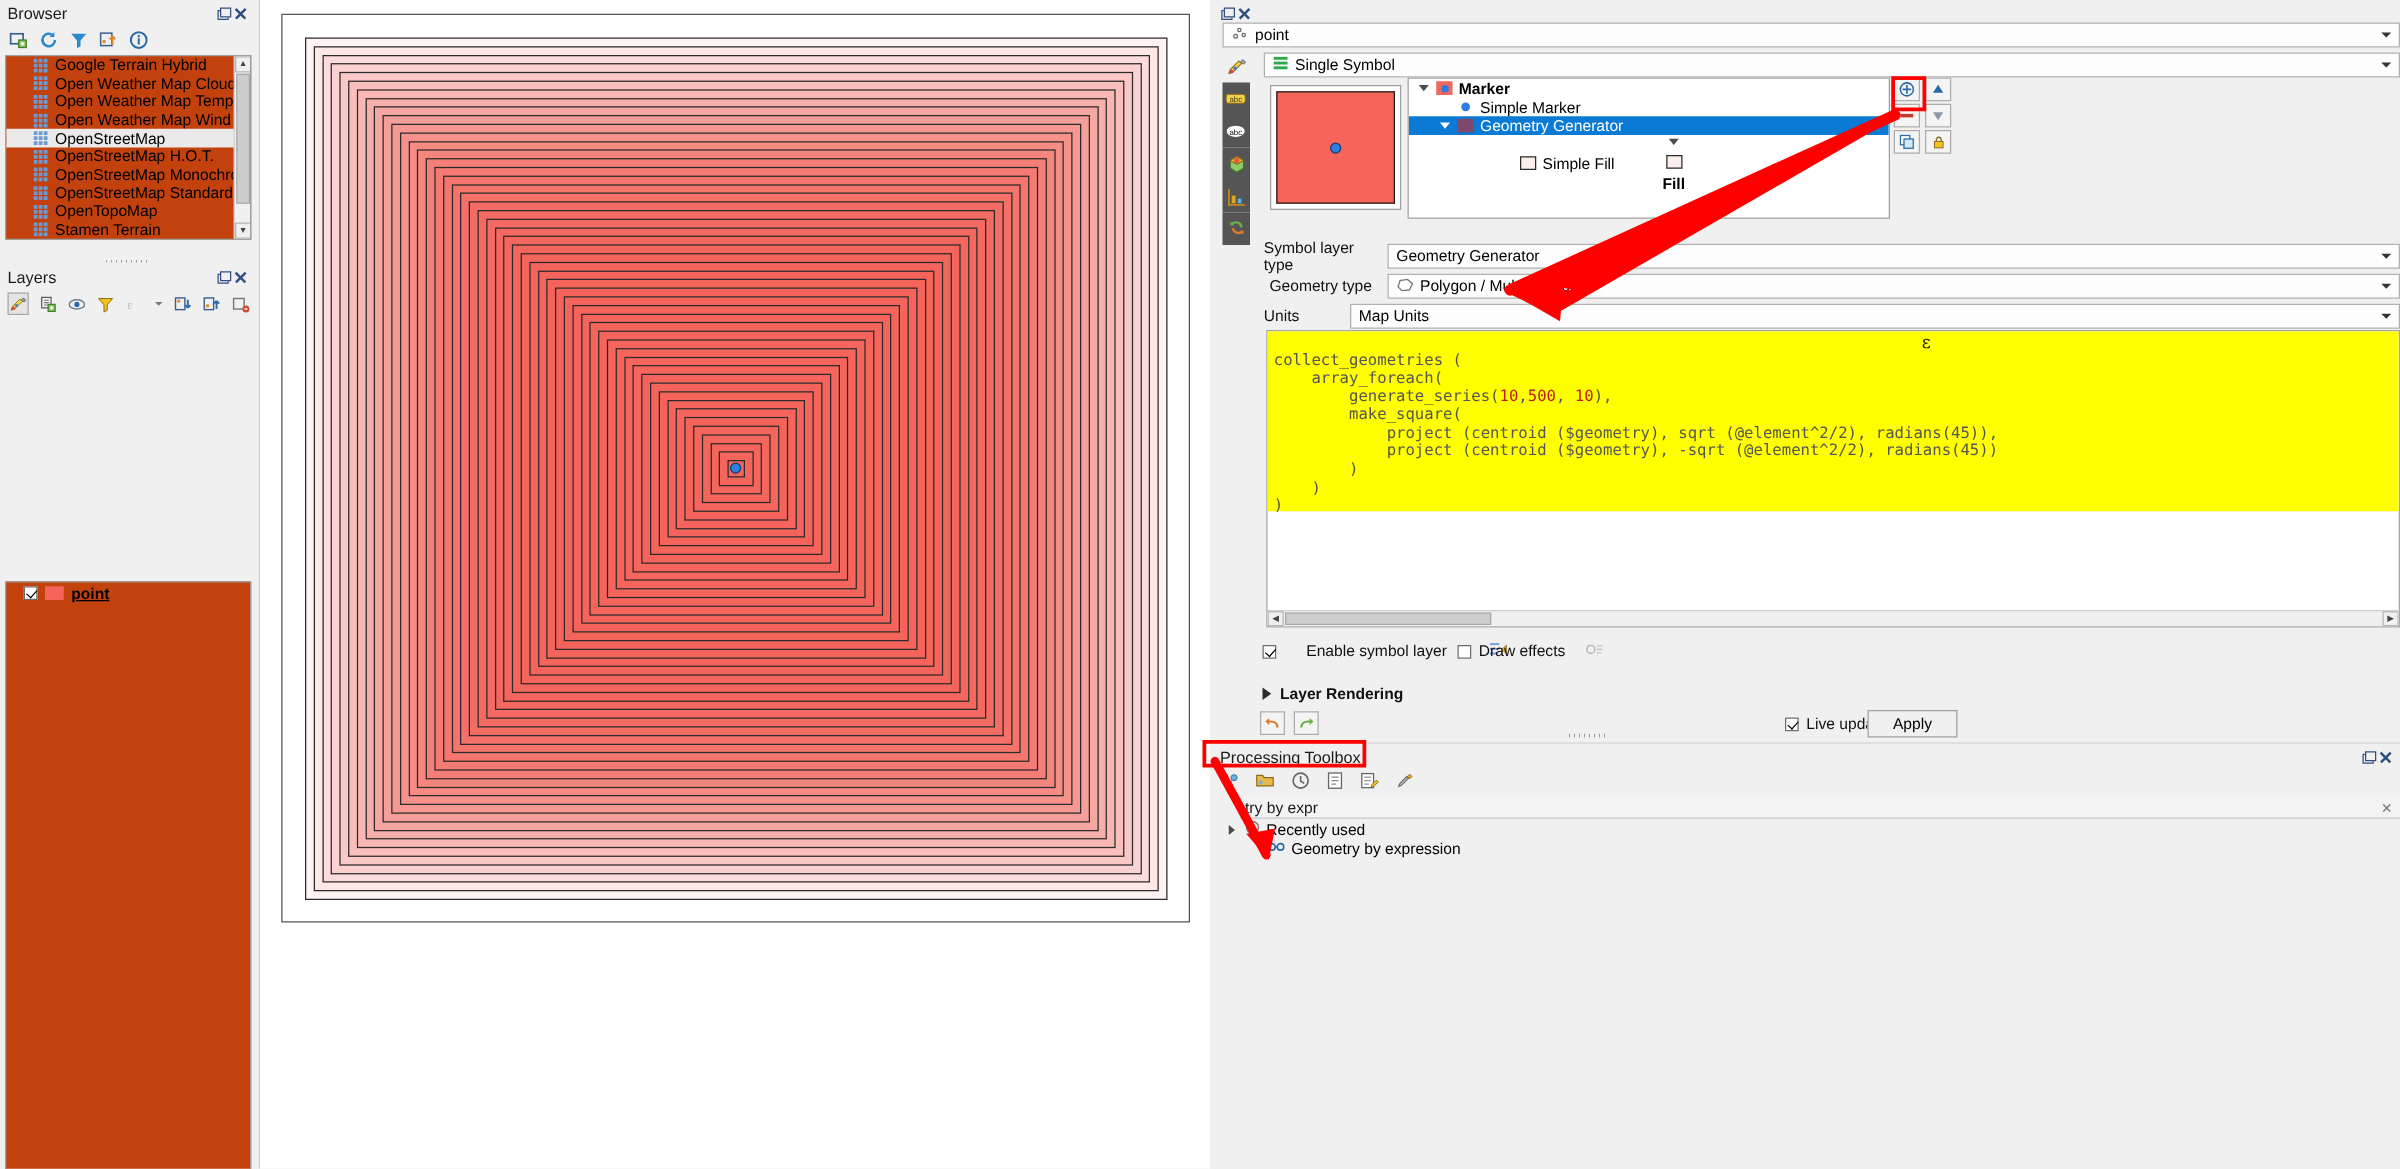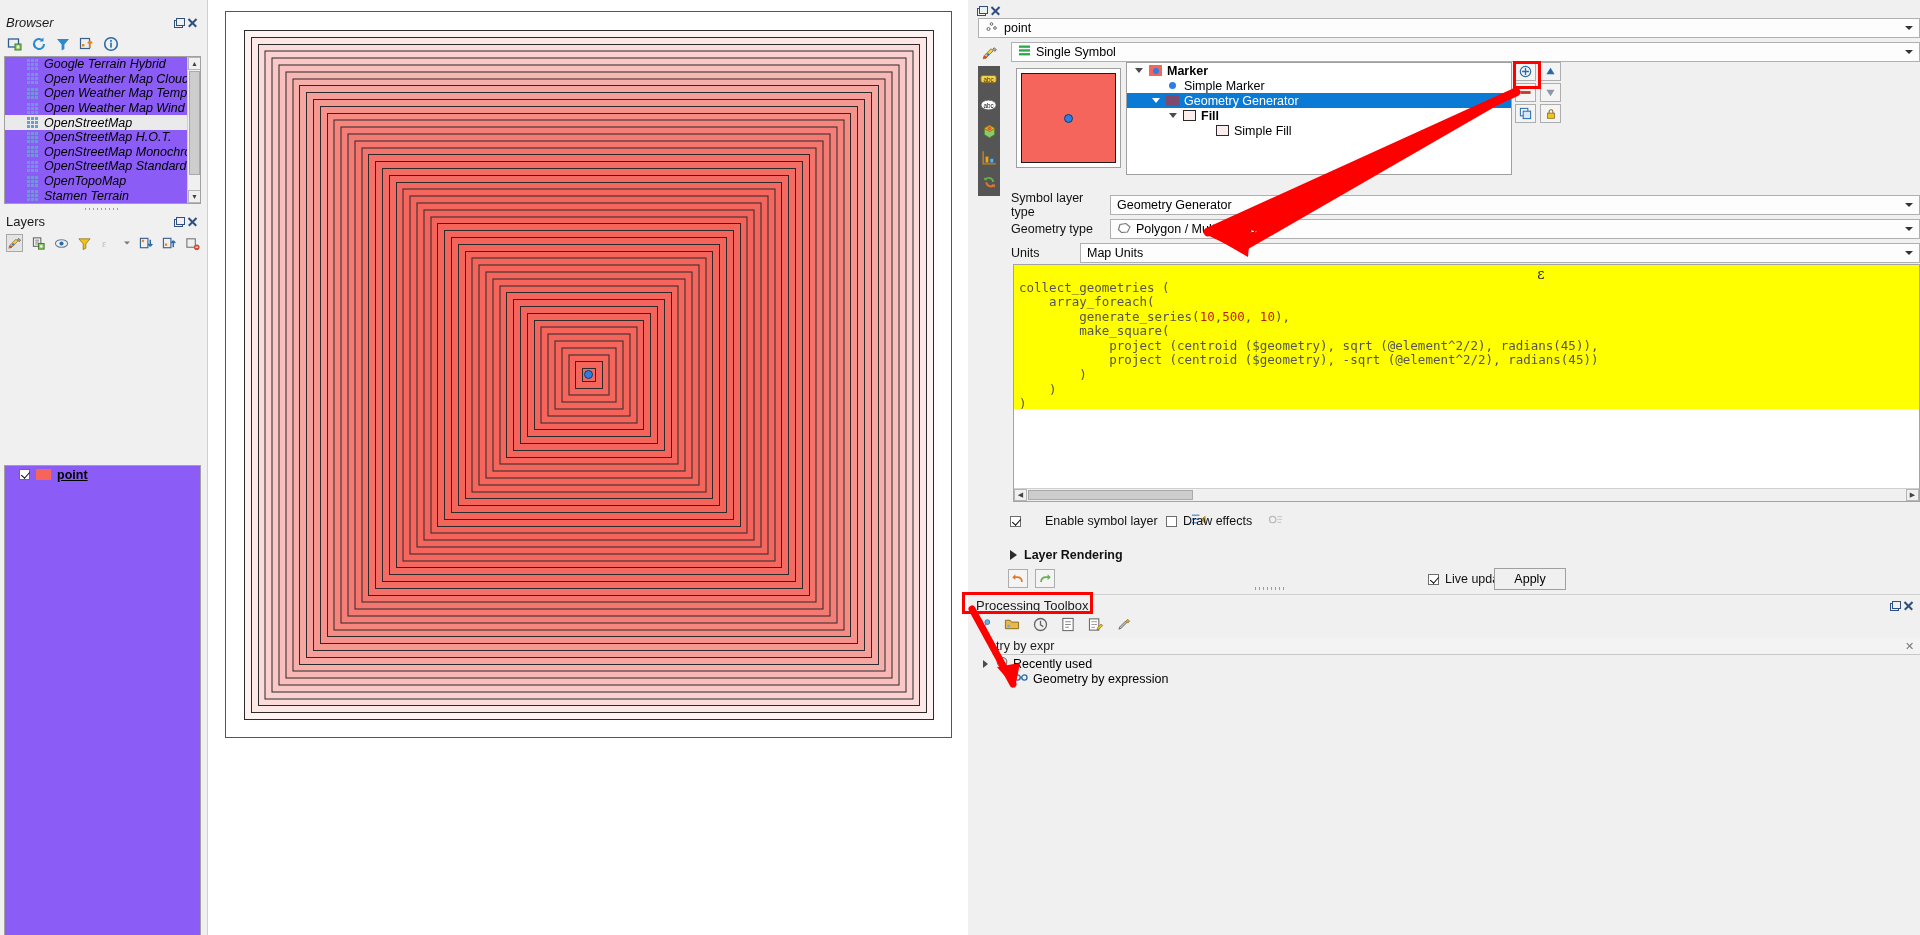--- a/index.html
+++ b/index.html
@@ -45,21 +45,21 @@
     background: #f0f0f0;
   }
   .tbtn {
     width: 18px; height: 18px; position: relative;
     display: flex; align-items: center; justify-content: center;
     cursor: pointer;
   }
   .tbtn.sel { background: #e4e4e4; border: 1px solid #a8a8a8; }
 
   .listbox {
-    background: #8b5cf6; border: 1px solid #a0a0a0;
+    background: #c2410c; border: 1px solid #a0a0a0;
     overflow: hidden; position: relative;
   }
   .row {
     display: flex; align-items: center;
     height: 14.6px; padding-left: 22px; gap: 6px;
     font-size: 12.5px; white-space: nowrap; cursor: default;
   }
   .row.sel { background: #eaeaea; }
   .grid-ico {
     width: 11px; height: 11px; flex: none;
@@ -87,21 +87,21 @@
     font-size: 7px; color: #444;
   }
   .vscroll .arrow.up { top: 0; }
   .vscroll .arrow.dn { bottom: 0; }
   .vscroll .thumb {
     position: absolute; left: 1px; width: 11px;
     background: #cdcdcd; border: 1px solid #a9a9a9;
   }
 
   
-  #browser-panel { position: absolute; left: 0; top: 12px; width: 204px; height: 205px; font-style: italic; }
+  #browser-panel { position: absolute; left: 0; top: 0; width: 204px; height: 205px; }
   #browser-list { position: absolute; left: 4px; top: 44px; width: 197px; height: 148px; }
 
   #splitter-h {
     position: absolute; left: 0; top: 205px; width: 204px; height: 8px;
     display: flex; align-items: center; justify-content: center;
   }
   #splitter-h .grip {
     width: 34px; height: 2px;
     background:
       repeating-linear-gradient(to right, #9a9a9a 0 1px, transparent 1px 4px);
@@ -688,21 +688,21 @@
           <span class="sw blue-dot"></span>
           <span>Simple Marker</span>
         </div>
         <div class="tnode sel" style="padding-left: 23px;">
           <span class="tw">
             <span class="tri"></span>
           </span>
           <span class="sw purple"></span>
           <span>Geometry Generator</span>
         </div>
-        <div class="tnode" style="padding-left: 40px;">
+        <div class="tnode" style="padding-left: 40px; flex-direction: column;">
           <span class="tw">
             <span class="tri"></span>
           </span>
           <span class="sw fillbox"></span>
           <span class="bold">Fill</span>
         </div>
         <div class="tnode" style="padding-left: 57px; margin-left: 16px;">
           <span class="tw"></span>
           <span class="sw fillbox"></span>
           <span>Simple Fill</span>
@@ -749,21 +749,21 @@
 
   <div id="row-symtype" class="fieldrow">
     <span class="lbl" style="width:99px;">Symbol layer type</span>
     <span class="cmb" style="flex:1;">
       <span>Geometry Generator</span>
       <span class="arrow-dn"></span>
     </span>
   </div>
 
   <div id="row-geomtype" class="fieldrow">
-    <span class="lbl" style="width:99px;text-align:left;padding-right:8px;">Geometry type</span>
+    <span class="lbl" style="width:99px;text-align:center;padding-right:8px;">Geometry type</span>
     <span class="cmb" style="flex:1;">
       <span>
         <svg width="14" height="11" viewBox="0 0 14 11">
             <path d="M1.5 7.5L3 2.5l6-1 4 3.5-2.5 5-6 .5z" fill="#fff" stroke="#777" stroke-width="1.1"></path>
           </svg>
       </span>
       <span>Polygon / MultiPolygon</span>
       <span class="arrow-dn"></span>
     </span>
   </div>

